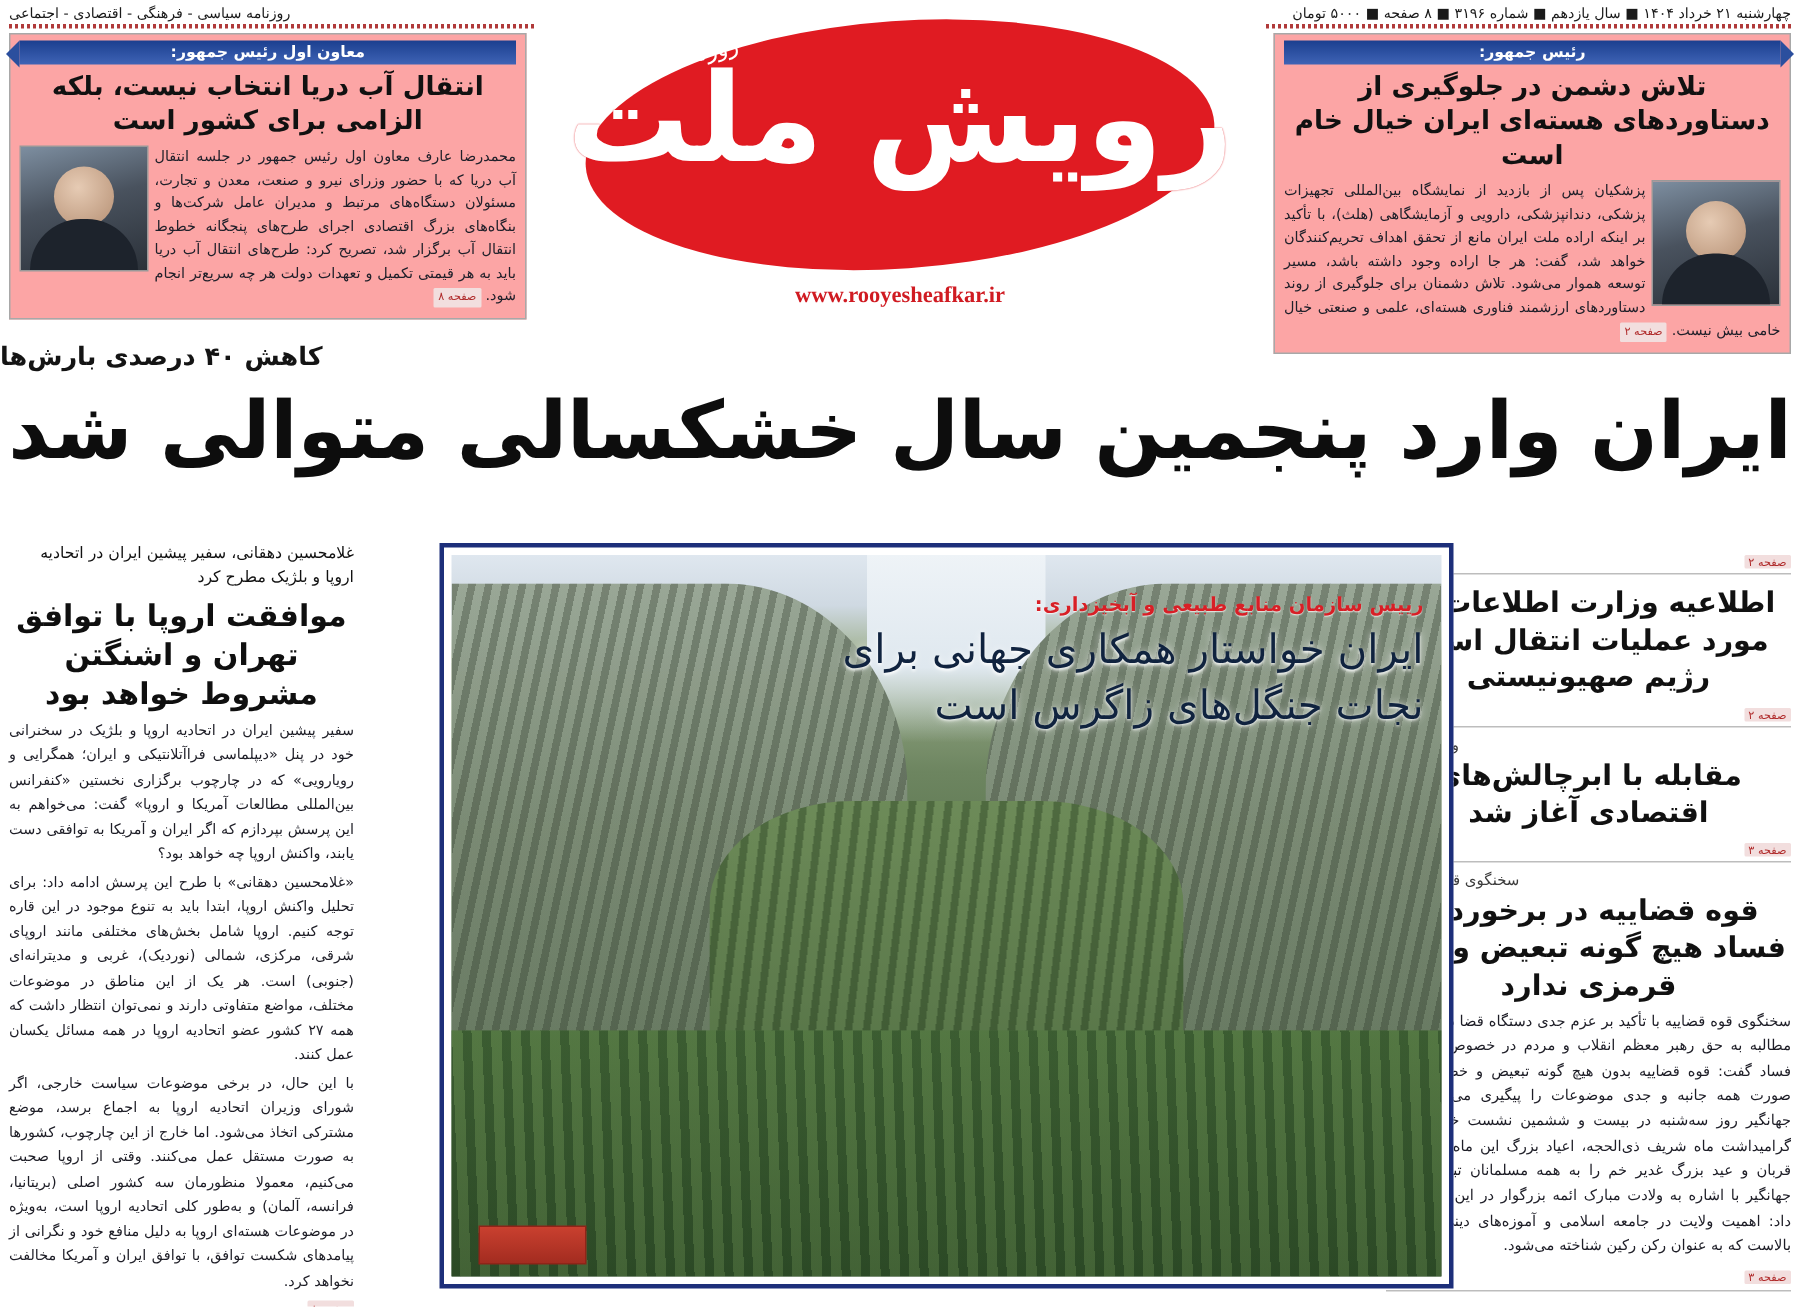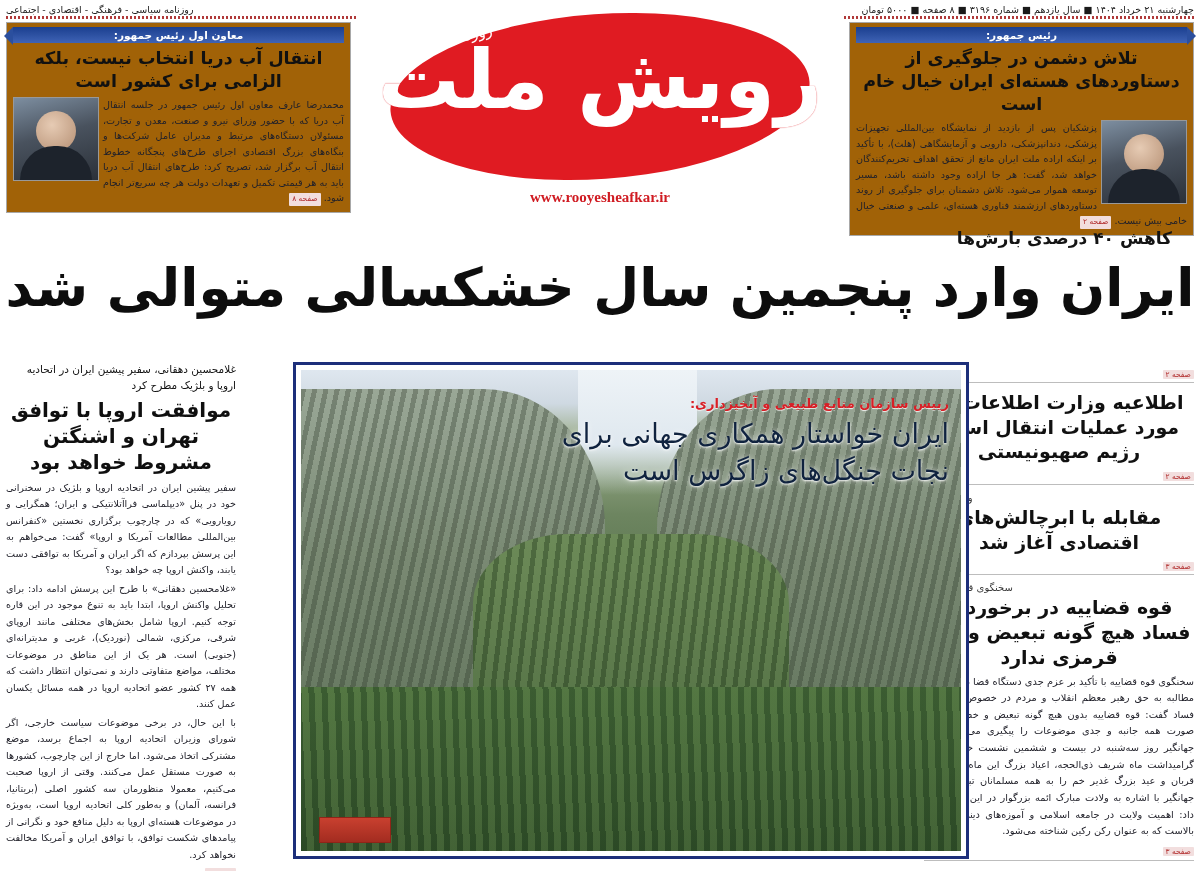--- a/index.html
+++ b/index.html
@@ -51,21 +51,21 @@
   .logo-url {
     position: absolute; bottom: 2px; left: 0; width: 100%;
     font-size: 15px; font-weight: bold; color: #d01b22;
     font-family: "Liberation Serif", serif; direction: ltr;
   }
 
   
   .hdr-col { position: absolute; top: 22px; width: 345px; }
   .hdr-col.right { right: 6px; }
   .hdr-col.left  { left: 6px; }
-  .hdr-box { border: 1px solid #a8a8a8; background: #a16207; padding: 4px 6px 6px; }
+  .hdr-box { border: 1px solid #a8a8a8; background: #fca5a5; padding: 4px 6px 6px; }
   .hdr-ribbon {
     background: linear-gradient(to bottom, #1b3f8f, #3f63b5);
     color: #fff; font-size: 10.5px; font-weight: bold;
     text-align: center; padding: 2px 0; margin: 0 0 4px 0;
     position: relative;
   }
   .hdr-ribbon::after {
     content:""; position:absolute; top:0; width:0; height:0;
     border-top: 9px solid transparent; border-bottom: 9px solid transparent;
   }
@@ -98,21 +98,21 @@
   .hdr-col.right .hdr-photo { float: right; margin: 0 0 2px 4px; }
   .hdr-col.left  .hdr-photo { float: left;  margin: 0 4px 2px 0; }
   .pagetag {
     display:inline-block; background:#f2dede; color:#b02b2b;
     font-size:7.5px; padding:0 3px; border-radius:1px; white-space:nowrap;
   }
 
   
   .lead-kicker {
     position: absolute; top: 228px; left: 0; width: 1172px;
-    text-align: right; font-size: 17px; font-weight: bold; color: #141414;
+    text-align: left; font-size: 17px; font-weight: bold; color: #141414;
   }
   .lead-headline {
     position: absolute; top: 258px; left: 0; width: 1200px;
     text-align: center; font-size: 53px; font-weight: bold; color: #0d0d0d;
     line-height: 1.12; letter-spacing: -1.5px;
   }
 
   
   .cols { position: absolute; top: 362px; left: 0; width: 1200px; height: 509px; }
 

